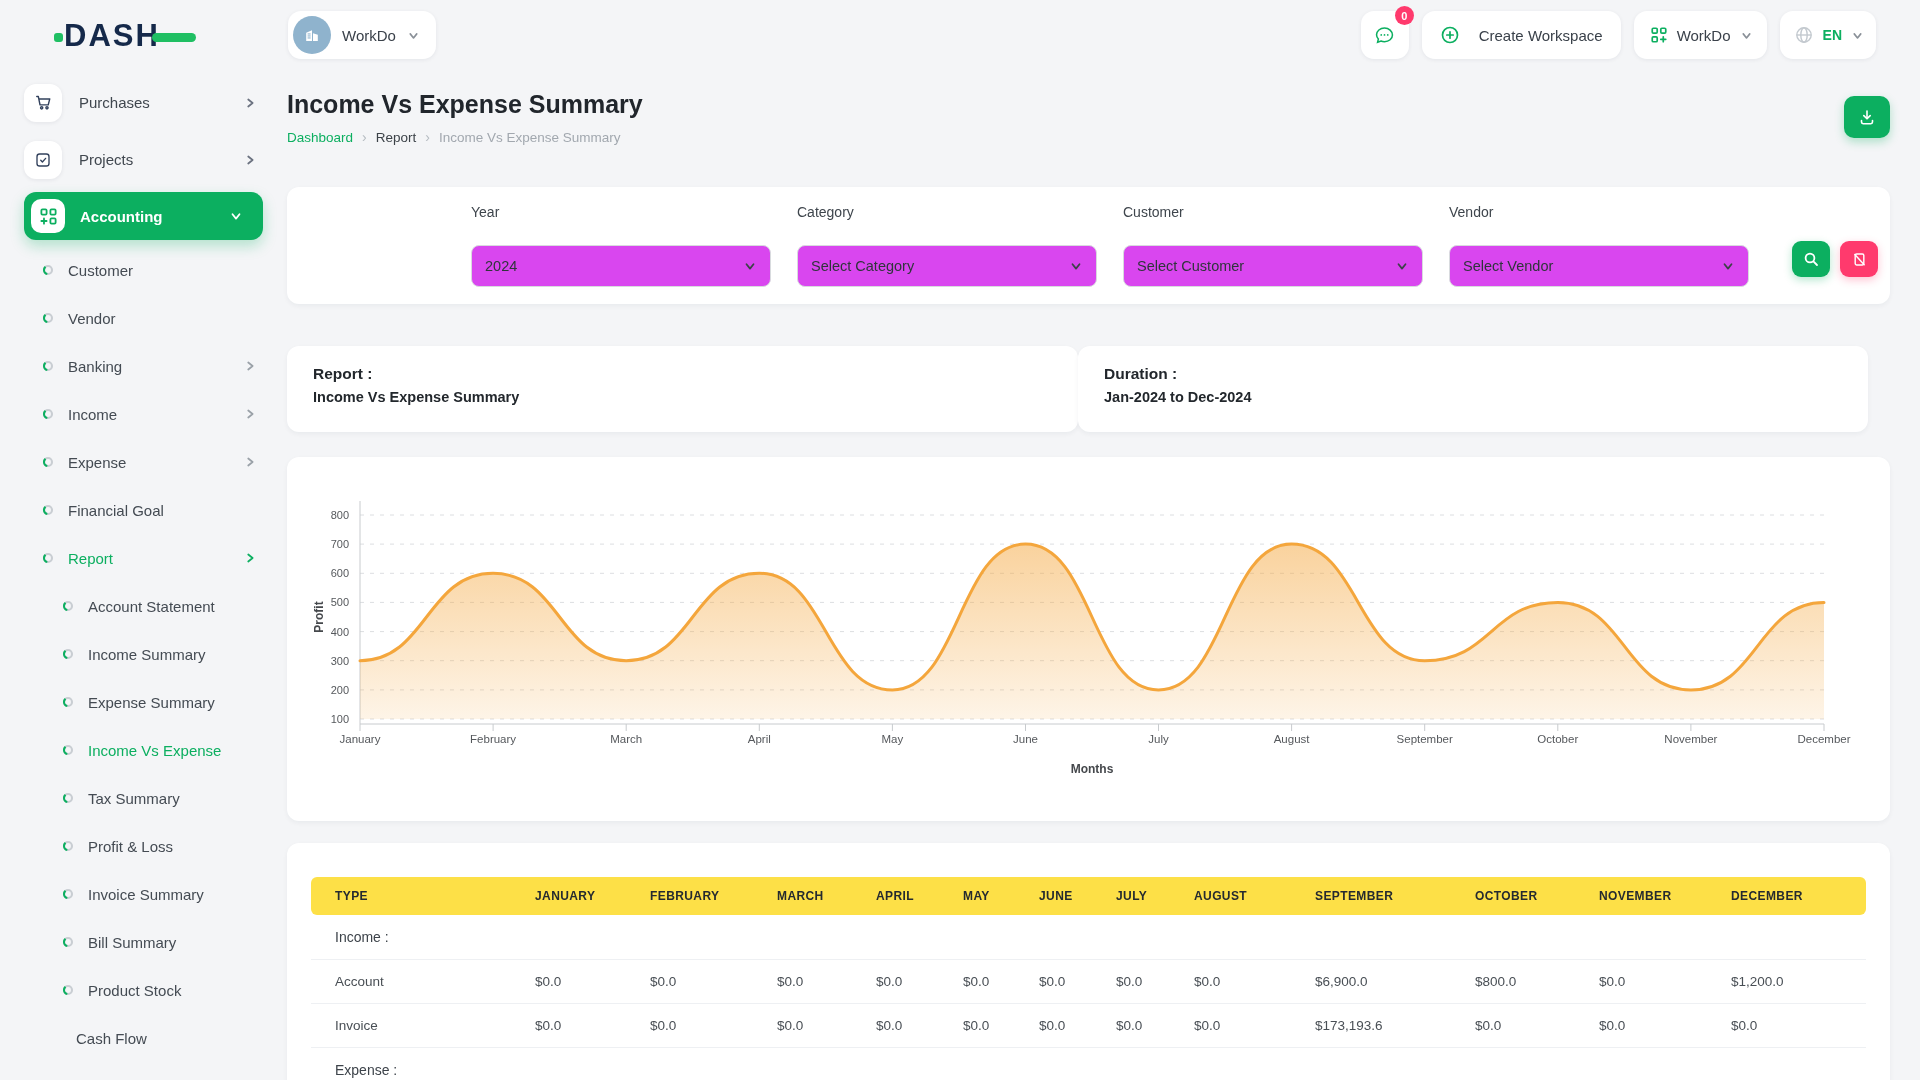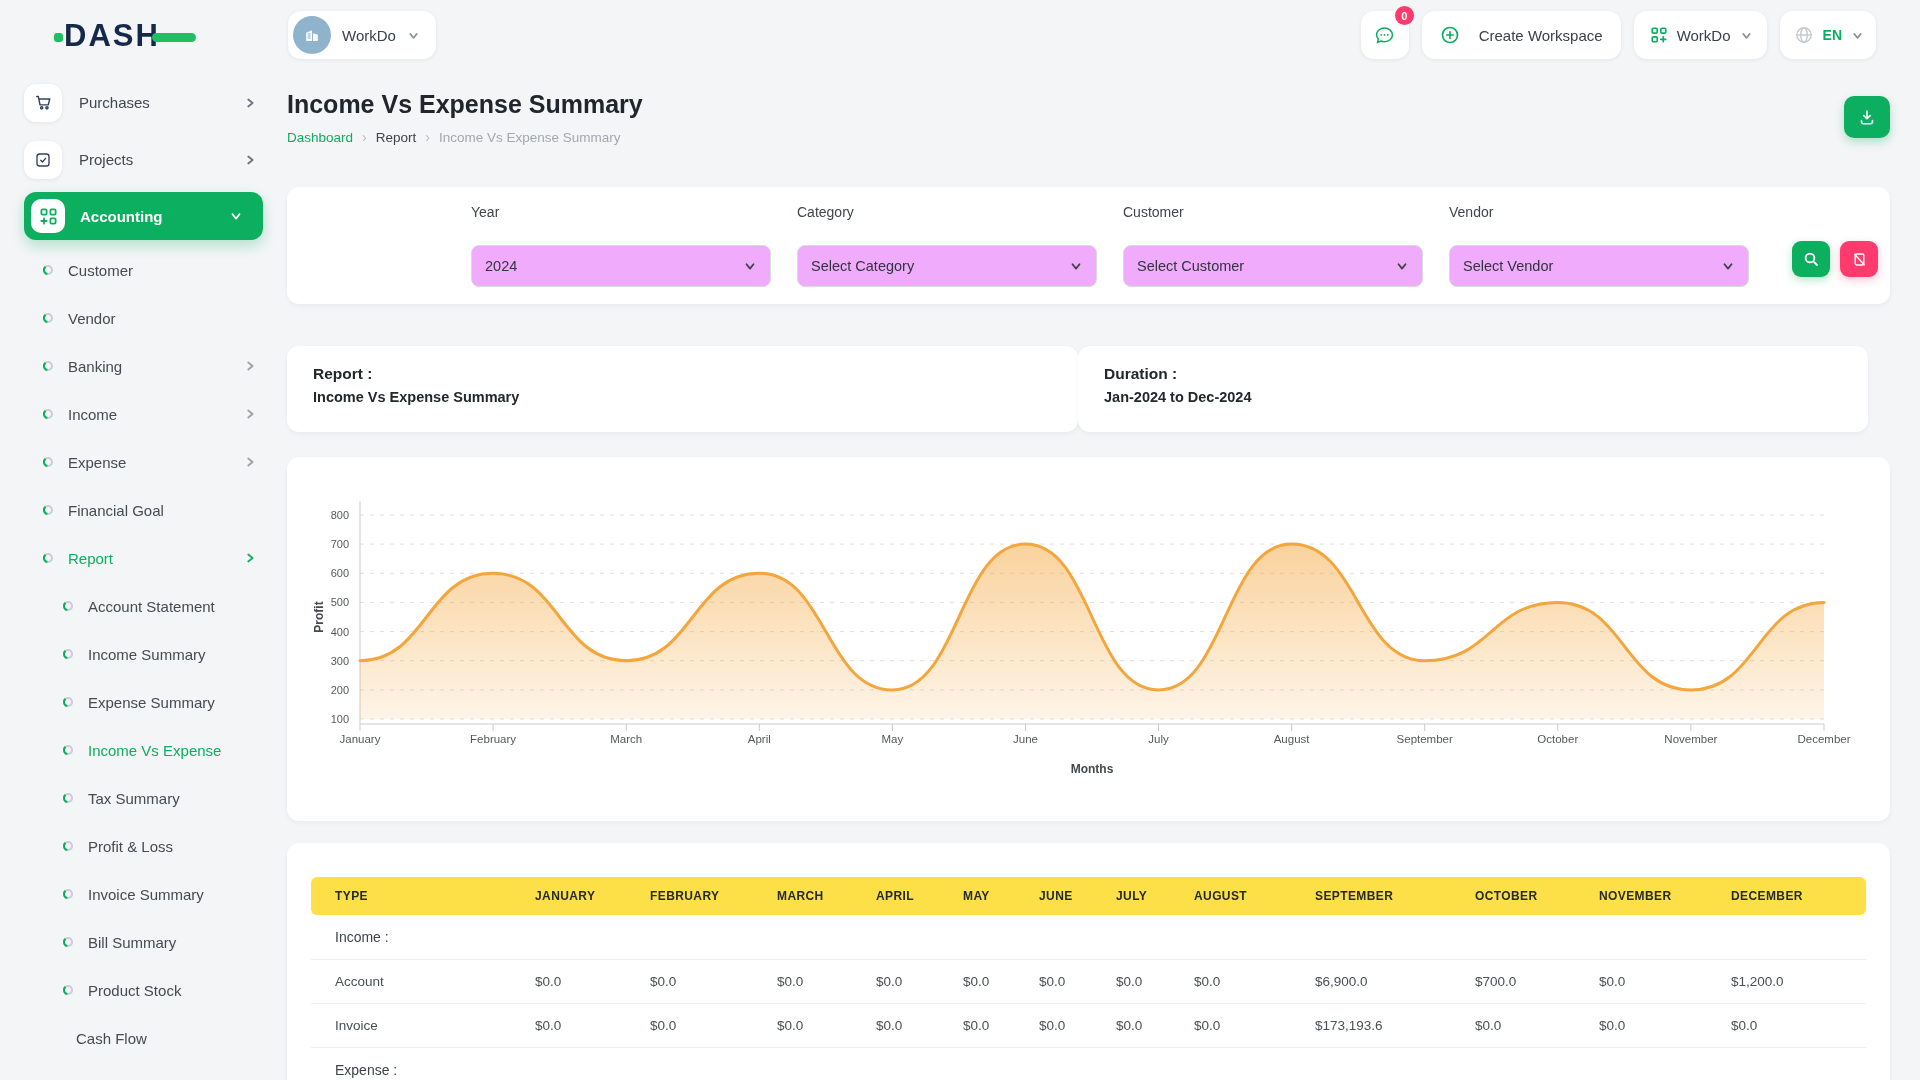--- a/index.html
+++ b/index.html
@@ -55,21 +55,21 @@
   .bc-home { color:#0CAF60; }
   .bc-mid { color:#3c4248; }
   .bc-cur { color:#a2a8af; }
   .bc-sep { color:#b6bcc2; font-size:14px; }
   .dl-btn { width:46px; height:42px; border-radius:10px; background:#0CAF60; border:none; display:flex; align-items:center; justify-content:center; cursor:pointer; box-shadow:0 4px 10px rgba(12,175,96,.3); margin-top:14px; }
   .card { background:#fff; border-radius:12px; box-shadow:0 2px 5px rgba(25,35,55,.05); }
   .filter-card { margin-top:42px; height:117px; display:flex; align-items:center; padding-left:184px; }
   .filter-fields { display:flex; gap:26px; }
   .filter-group { width:300px; }
   .filter-label { font-size:14px; color:#3e454c; margin-bottom:25px; }
-  .select { height:42px; border:1px solid #d8dbde; border-radius:8px; display:flex; align-items:center; justify-content:space-between; padding:0 13px; font-size:14.5px; color:#2f353b; cursor:pointer; background:#f0abfc; }
+  .select { height:42px; border:1px solid #d8dbde; border-radius:8px; display:flex; align-items:center; justify-content:space-between; padding:0 13px; font-size:14.5px; color:#2f353b; cursor:pointer; background:#d946ef; }
   .select .chev { margin:0; color:#3c4248; }
   .filter-buttons { display:flex; gap:10px; margin-left:43px; margin-top:27px; }
   .btn-sq { width:38px; height:36px; border-radius:9px; border:none; display:flex; align-items:center; justify-content:center; cursor:pointer; }
   .btn-search { background:#0CAF60; box-shadow:0 3px 8px rgba(12,175,96,.3); }
   .btn-reset { background:#FF3A6D; box-shadow:0 3px 8px rgba(255,58,109,.3); }
   .info-row { display:flex; margin-top:42px; }
   .info-card { height:86px; padding:19px 26px; }
   .info-card.report { width:791px; }
   .info-card.duration { width:790px; }
   .info-label { font-size:15.5px; font-weight:bold; color:#22272c; }
@@ -572,21 +572,21 @@
               <td>Account</td>
               <td>$0.0</td>
               <td>$0.0</td>
               <td>$0.0</td>
               <td>$0.0</td>
               <td>$0.0</td>
               <td>$0.0</td>
               <td>$0.0</td>
               <td>$0.0</td>
               <td>$6,900.0</td>
-              <td>$700.0</td>
+              <td>$800.0</td>
               <td>$0.0</td>
               <td>$1,200.0</td>
             </tr>
             <tr>
               <td>Invoice</td>
               <td>$0.0</td>
               <td>$0.0</td>
               <td>$0.0</td>
               <td>$0.0</td>
               <td>$0.0</td>

